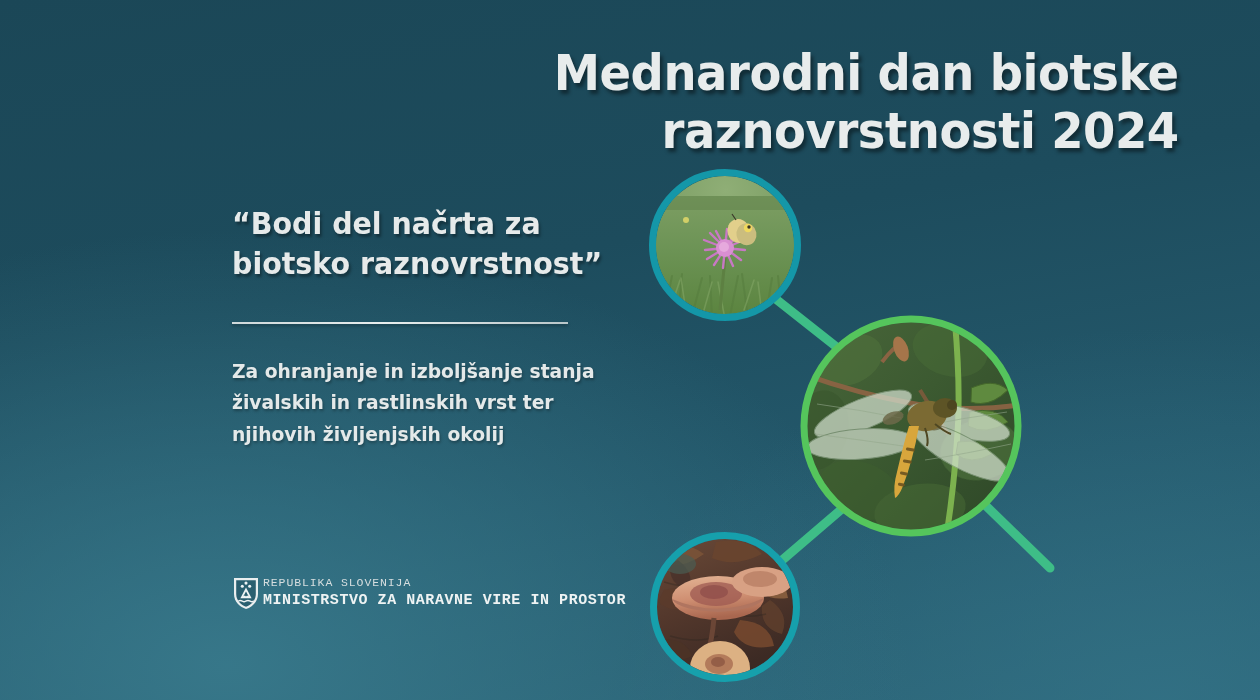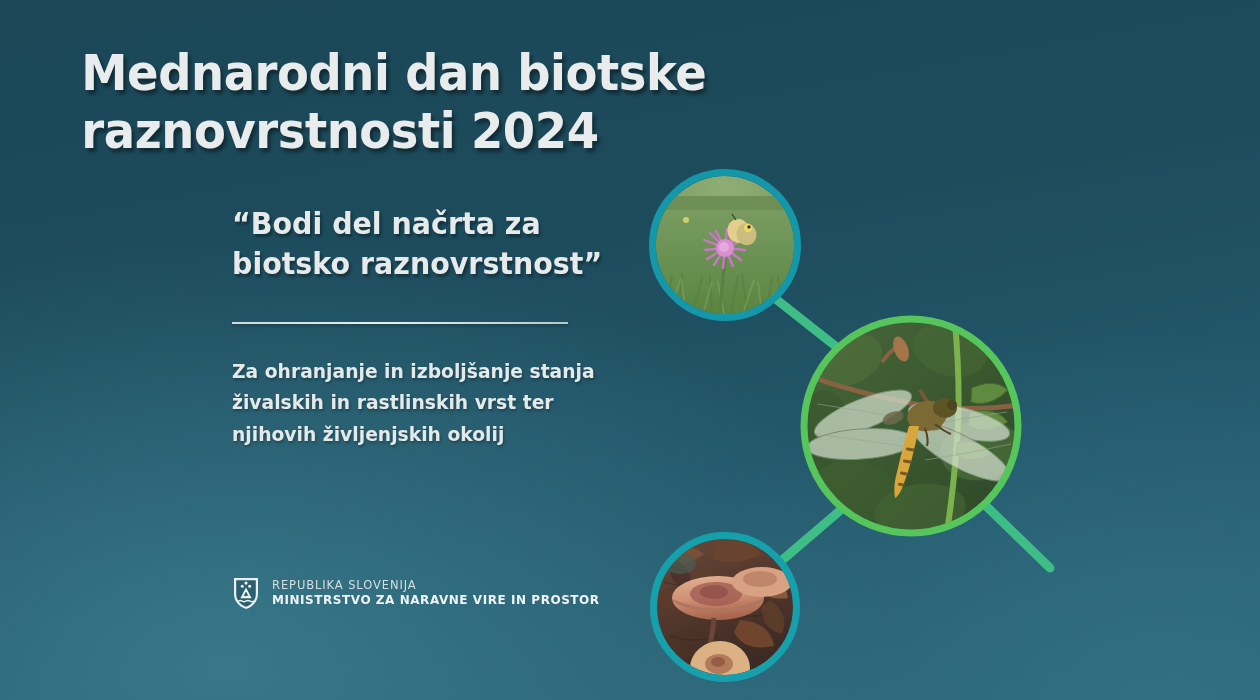--- a/index.html
+++ b/index.html
@@ -18,21 +18,21 @@
       radial-gradient(ellipse 900px 620px at 92% 100%, rgba(52,116,136,0.7) 0%, rgba(52,116,136,0.0) 60%),
       linear-gradient(170deg, #1b4757 0%, #1d4c5d 38%, #24596c 70%, #2c6578 100%);
   }
 
   
   .title-wrap {
     position: absolute;
     left: 0;
     top: 44px;
     width: 1260px;
-    text-align: left;
+    text-align: right;
     padding: 0 40px;
     box-sizing: border-box;
   }
   .title {
     margin: 0;
     font-family: "DejaVu Sans", sans-serif;
     font-weight: bold;
     font-size: 50px;
     line-height: 1.16;
     letter-spacing: -0.5px;
@@ -78,33 +78,34 @@
     width: 420px;
   }
 
   
   .logo-block {
     position: absolute;
     left: 232px;
     top: 576px;
     display: flex;
     align-items: center;
-    gap: 12px;
+    gap: 3px;
+    font-family: Liberation Mono, monospace;
   }
   .crest { width: 28px; height: 34px; display: block; flex: 0 0 auto; }
   .logo-text { line-height: 1.28; }
   .logo-line1 {
     font-size: 11.5px;
     letter-spacing: 0.9px;
     color: #d6dedf;
     font-weight: normal;
     display: block;
   }
   .logo-line2 {
-    font-size: 12px;
+    font-size: 15px;
     letter-spacing: 0.55px;
     color: #eef3f3;
     font-weight: bold;
     display: block;
   }
 
   
   .cluster { position: absolute; left: 620px; top: 150px; width: 440px; height: 540px; }
   .cluster svg { display: block; }
 

